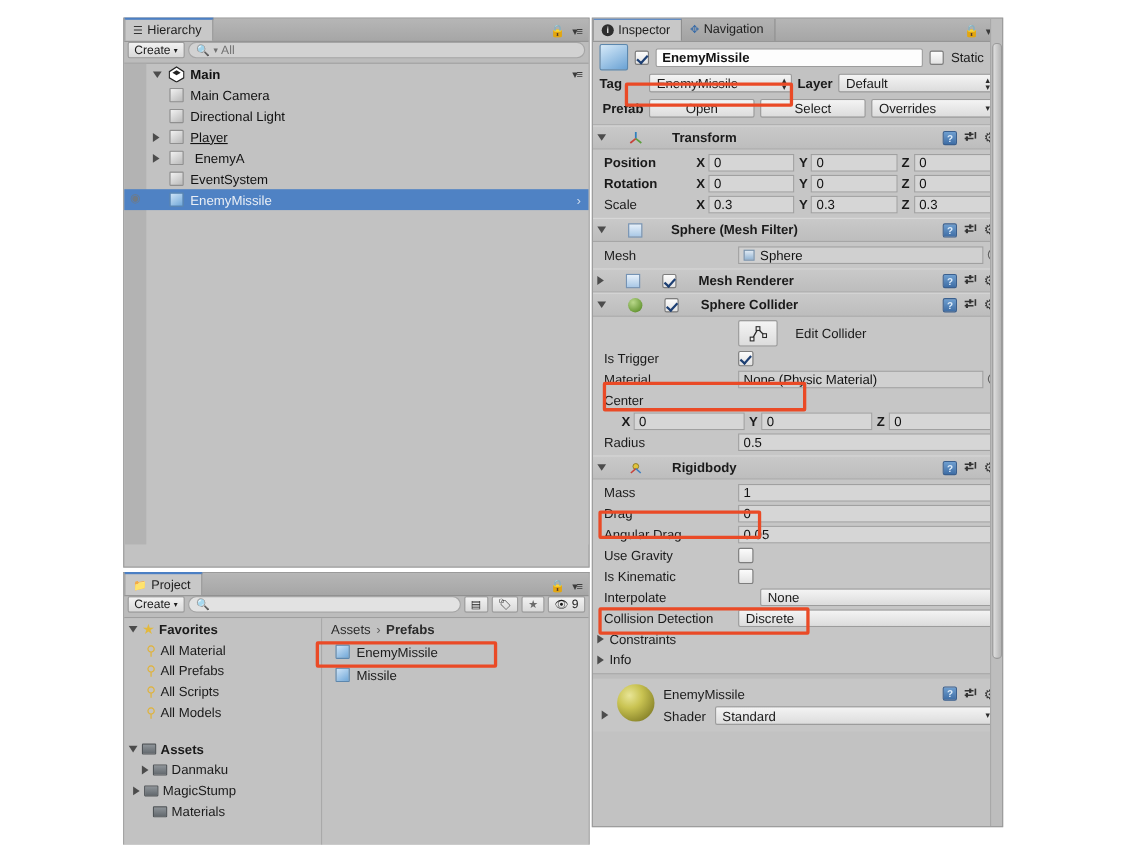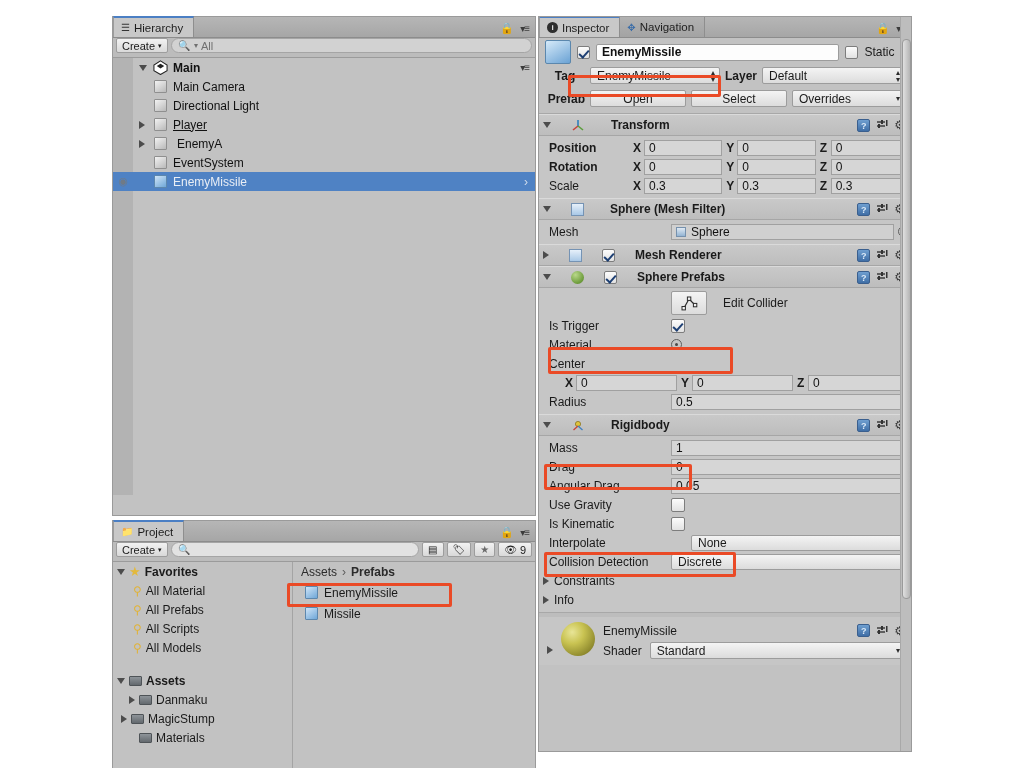--- a/index.html
+++ b/index.html
@@ -396,21 +396,21 @@
         <div class="big-cube"></div>
         <div class="chk on"></div>
         <div class="txtfield" style="flex:1;">
           <span style="font-weight:bold;">EnemyMissile</span>
         </div>
         <div class="chk"></div>
         <span class="lbl">Static</span>
         <span style="font-size:9px;">▾</span>
       </div>
       <div class="ih-row2">
-        <span class="lbl b" style="width:40px;text-align:center;">Tag</span>
+        <span class="lbl b" style="width:40px;text-align:left;">Tag</span>
         <div class="dropdown" style="width:130px;">
           <span>EnemyMissile</span>
           <span class="dd-arrows">▴<br>▾</span>
         </div>
         <span class="lbl b">Layer</span>
         <div class="dropdown" style="flex:1;">
           <span>Default</span>
           <span class="dd-arrows">▴<br>▾</span>
         </div>
       </div>
@@ -559,21 +559,21 @@
           <rect x="10" y="1" width="1.5" height="6" fill="#333"></rect>
         </svg>
         <span class="ico-gear">⚙</span>
       </span>
     </div>
 
     <div class="comp-head">
       <span class="tri tri-down"></span>
       <span style="width:13px;height:13px;border-radius:50%;background:radial-gradient(circle at 35% 30%,#b9d88a,#6c9b3a 70%,#4d7327);"></span>
       <div class="chk on"></div>
-      <span class="title">Sphere Prefabs</span>
+      <span class="title">Sphere Collider</span>
       <span class="comp-icons">
         <span class="ico-help">?</span>
         <svg class="ico-preset" viewBox="0 0 12 12">
           <line x1="1" y1="3" x2="9" y2="3" stroke="#333" stroke-width="1.4"></line>
           <line x1="1" y1="7" x2="9" y2="7" stroke="#333" stroke-width="1.4"></line>
           <rect x="5" y="1" width="2" height="4" fill="#333"></rect>
             <rect x="2" y="5" width="2" height="4" fill="#333"></rect>
           <rect x="10" y="1" width="1.5" height="6" fill="#333"></rect>
         </svg>
         <span class="ico-gear">⚙</span>
@@ -592,20 +592,23 @@
         </div>
         <span class="lbl" style="margin-left:12px;flex:1;">Edit Collider</span>
       </div>
       <div class="frow">
         <span class="fl">Is Trigger</span>
         <div class="chk on" style="width:14px;height:14px;"></div>
         <span style="flex:1;"></span>
       </div>
       <div class="frow">
         <span class="fl">Material</span>
+        <div class="field" style="background:#d0d0d0;">
+          <span>None (Physic Material)</span>
+        </div>
         <span class="small-circle"></span>
       </div>
       <div class="frow">
         <span class="fl">Center</span>
       </div>
       <div class="frow" style="padding-left:26px;">
         <div class="axis">
           <span class="ax">X</span>
           <div class="field">
             <span>0</span>

